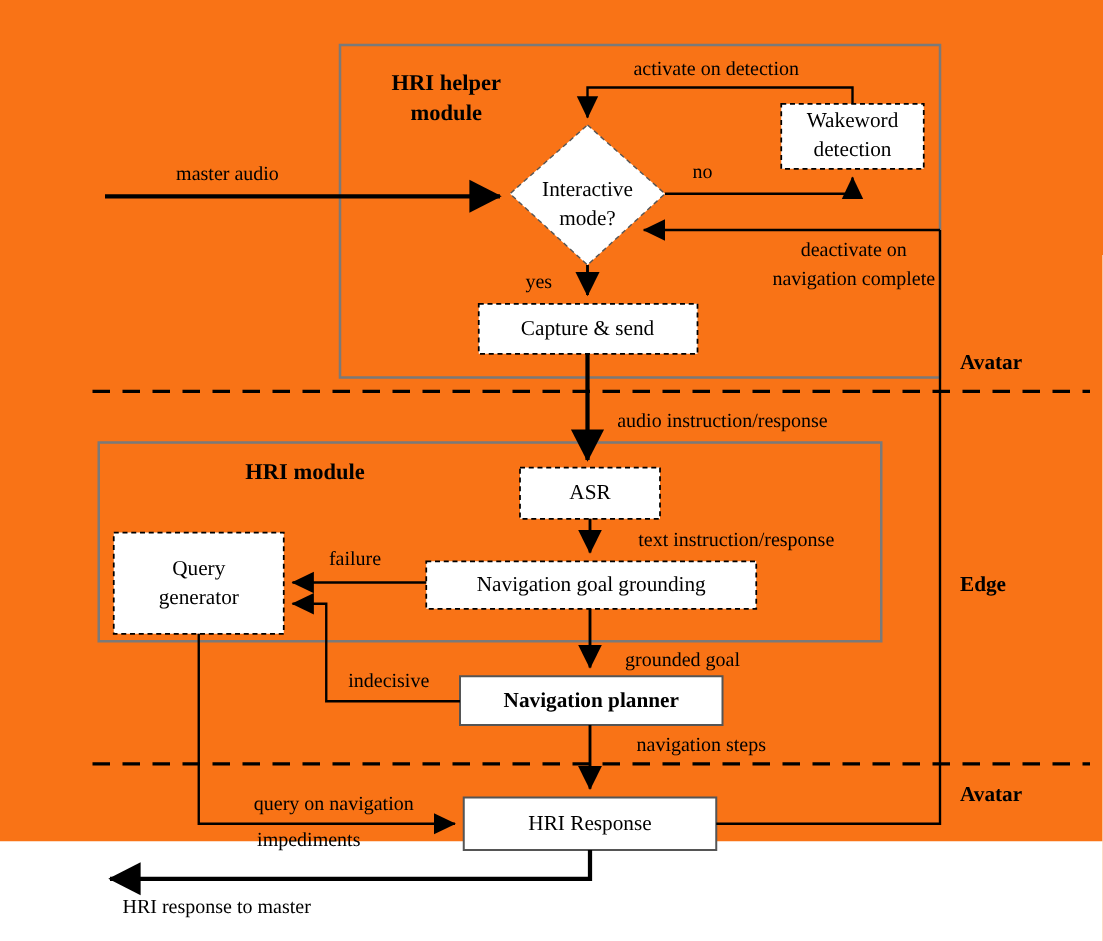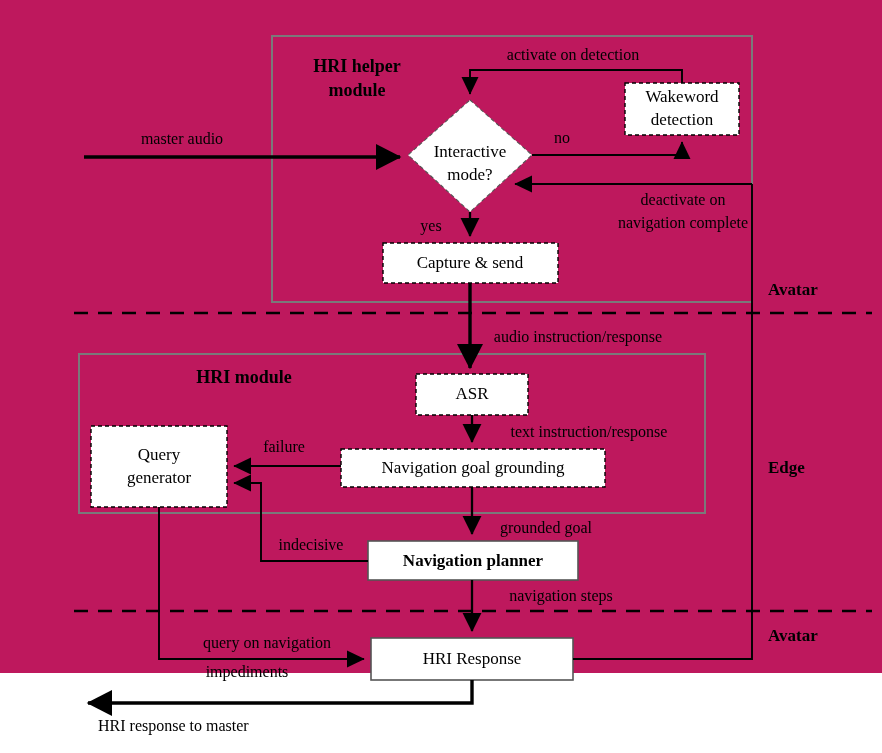--- a/index.html
+++ b/index.html
@@ -10,21 +10,21 @@
   body {
     width: 882px;
     height: 753px;
     font-family: "Liberation Serif", "DejaVu Serif", serif;
     overflow: hidden;
   }
   #diagram-root {
     position: relative;
     width: 882px;
     height: 673px;
-    background: #be185d;
+    background: #f97316;
   }
   svg#diagram-svg {
     position: absolute;
     top: 0;
     left: 0;
     width: 882px;
     height: 753px;
   }
   .box-label {
     font-family: "Liberation Serif", "DejaVu Serif", serif;

